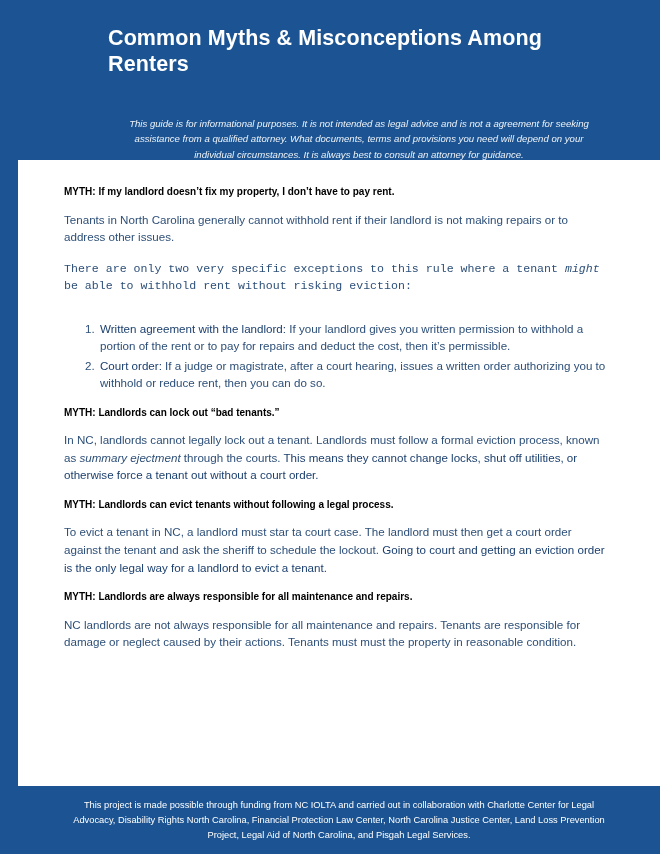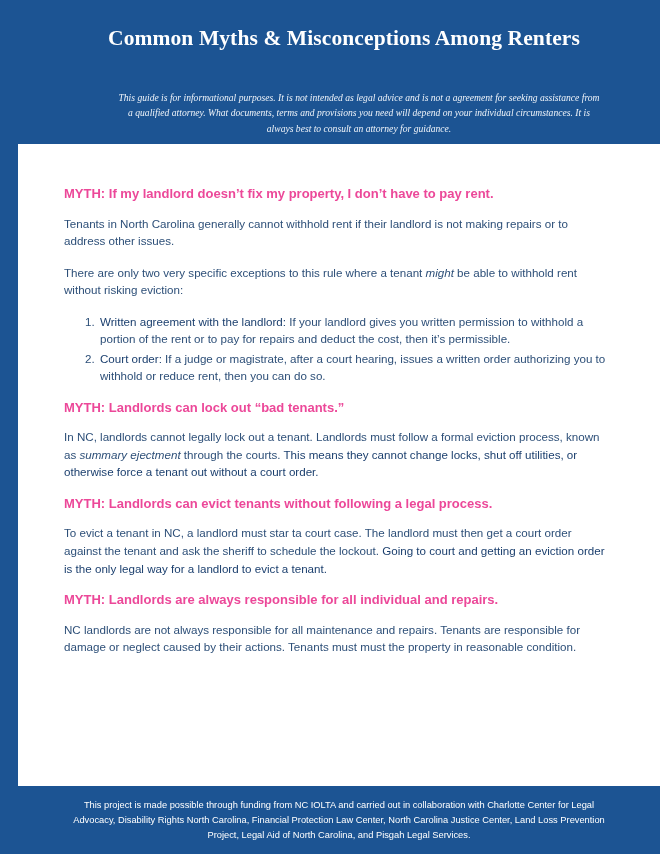--- a/index.html
+++ b/index.html
@@ -27,25 +27,24 @@
     top: 0;
     width: 18px;
     height: 854px;
     background: #1c5493;
   }
   .header {
     position: absolute;
     left: 18px;
     top: 0;
     width: 642px;
-    height: 144px;
+    height: 160px;
     background: #1c5493;
     box-sizing: border-box;
     padding: 26px 42px 0 46px;
-    font-family: Liberation Serif, serif;
   }
   .header-title {
     color: #ffffff;
     font-size: 21.5px;
     font-weight: bold;
     letter-spacing: 0.1px;
     line-height: 1.2;
     margin: 0 0 0 44px;
   }
   .header-disclaimer {
@@ -59,37 +58,38 @@
   .content {
     position: absolute;
     left: 18px;
     top: 160px;
     width: 642px;
     height: 622px;
     box-sizing: border-box;
     padding: 16px 48px 0 46px;
   }
   h2.myth {
-    color: #ec4899;
-    font-size: 13px;
+    color: #000000;
+    font-size: 10px;
     font-weight: bold;
     line-height: 1.35;
     margin: 13px 0 12px 0;
   }
   h2.myth.first {
     margin-top: 9px;
   }
   p.body {
     color: #2d4f78;
     font-size: 11.6px;
     line-height: 1.52;
     margin: 0 0 14px 0;
   }
   p.body.tight {
-    margin-bottom: 14px;
+    margin-bottom: 25px;
+    font-family: Liberation Mono, monospace;
   }
   ol.exceptions {
     margin: 0 0 14px 0;
     padding-left: 34px;
     color: #2d4f78;
     font-size: 11.6px;
     line-height: 1.5;
   }
   ol.exceptions li {
     margin-bottom: 2px;
@@ -149,21 +149,21 @@
       <li><span class="b">Written agreement with the landlord:</span><span> If your landlord gives you written permission to withhold a portion of the rent or to pay for repairs and deduct the cost, then it’s permissible.</span></li>
       <li><span class="b">Court order:</span><span> If a judge or magistrate, after a court hearing, issues a written order authorizing you to withhold or reduce rent, then you can do so.</span></li>
     </ol>
 
     <h2 class="myth">MYTH: Landlords can lock out “bad tenants.”</h2>
     <p class="body"><span>In NC, landlords cannot legally lock out a tenant. Landlords must follow a formal eviction process, known as </span><span class="i">summary ejectment</span><span> through the courts. </span><span class="b">This means they cannot change locks, shut off utilities, or otherwise force a tenant out without a court order.</span></p>
 
     <h2 class="myth">MYTH: Landlords can evict tenants without following a legal process.</h2>
     <p class="body"><span>To evict a tenant in NC, a landlord must star ta court case. The landlord must then get a court order against the tenant and ask the sheriff to schedule the lockout. </span><span class="b">Going to court and getting an eviction order is the only legal way for a landlord to evict a tenant.</span></p>
 
-    <h2 class="myth">MYTH: Landlords are always responsible for all individual and repairs.</h2>
+    <h2 class="myth">MYTH: Landlords are always responsible for all maintenance and repairs.</h2>
     <p class="body">NC landlords are not always responsible for all maintenance and repairs. Tenants are responsible for damage or neglect caused by their actions. Tenants must must the property in reasonable condition.</p>
 
   </div>
 
   <div class="footer-rule"></div>
 
   <div class="footer">
     <p class="footer-text">This project is made possible through funding from NC IOLTA and carried out in collaboration with Charlotte Center for Legal Advocacy, Disability Rights North Carolina, Financial Protection Law Center, North Carolina Justice Center, Land Loss Prevention Project, Legal Aid of North Carolina, and Pisgah Legal Services.</p>
   </div>
 

